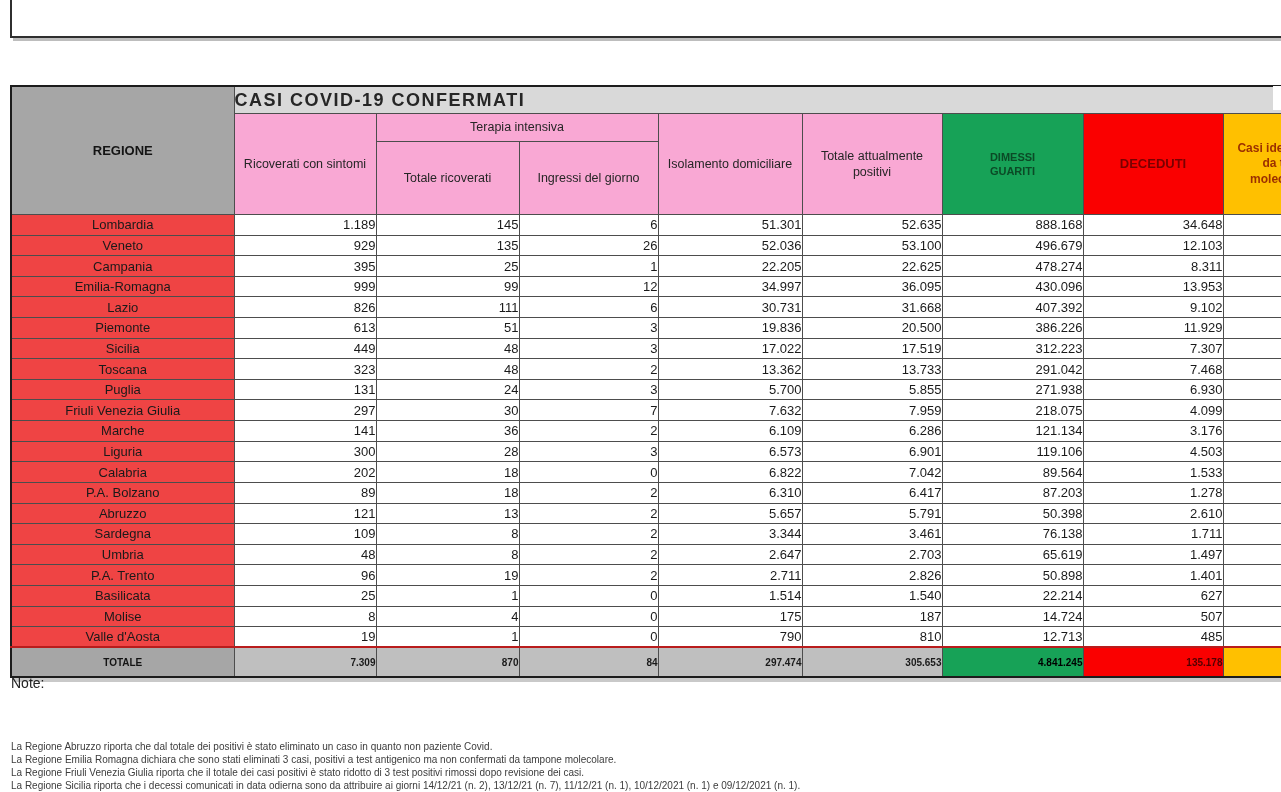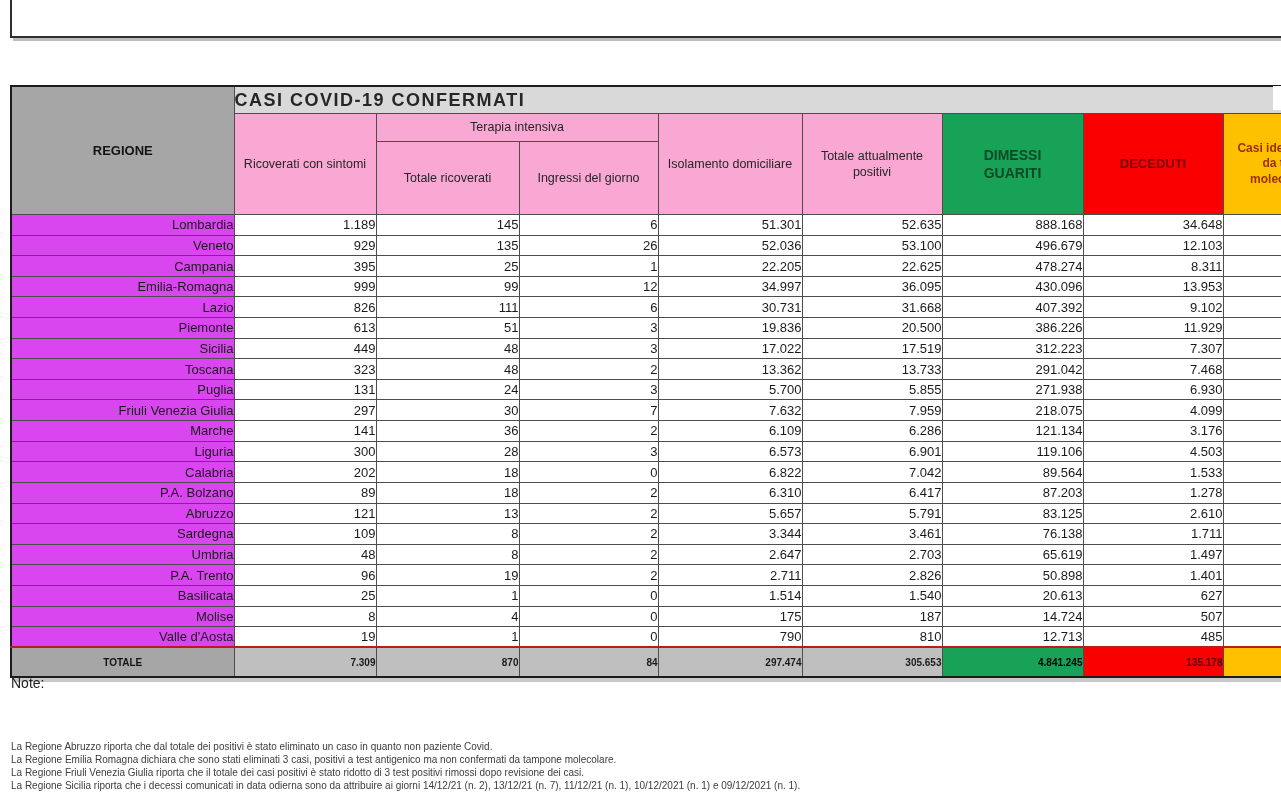--- a/index.html
+++ b/index.html
@@ -26,25 +26,25 @@
   .banner-gap{position:absolute;left:1273px;top:86px;width:8px;height:24px;background:#fff;}
   .regione-hd{
     background:#A6A6A6;font-weight:bold;font-size:13px;text-align:center;color:#141414;
   }
   .hd{
     background:#f9a8d4;font-size:12.5px;text-align:center;color:#262626;
     line-height:1.3;padding:0 13px;
   }
   tr.hd2{height:28px;}
   tr.hd3{height:73px;}
-  .hd.green{background:#17A257;color:#0B4A26;font-weight:bold;font-size:14px;padding:0 30px;}
+  .hd.green{background:#17A257;color:#0B4A26;font-weight:bold;font-size:11px;padding:0 30px;}
   .hd.red{background:#FA0000;color:#7A0000;font-weight:bold;font-size:13px;padding:0 18px;}
   .hd.orange{background:#FFC000;color:#9C3000;font-weight:bold;font-size:12px;padding:0 8px;}
   tr.data{height:20.62px;}
-  td.rg{font-size:13px;text-align:right;padding-left:3px;background:#d946ef;}
+  td.rg{font-size:13px;text-align:center;padding-left:3px;background:#ef4444;}
   td.nm{font-size:13px;text-align:right;padding-right:4px;background:#fff;}
   tr.totale{height:30px;}
   tr.totale td{border-top:2px solid #b91c1c;font-weight:bold;font-size:10px;}
   td.rg-t{background:#A6A6A6;text-align:center;color:#141414;}
   td.nm-t{background:#BFBFBF;text-align:right;padding-right:4px;}
   td.green-t{background:#17A257;color:#000;text-align:right;padding-right:4px;}
   td.red-t{background:#FA0000;color:#520000;text-align:right;padding-right:4px;}
   td.orange-t{background:#FFC000;}
   
   .note-heading{position:absolute;left:11px;top:675px;font-size:14px;color:#222;}
@@ -242,21 +242,21 @@
         <td class="nm">1.278</td>
         <td class="nm"></td>
       </tr>
   <tr class="data">
         <td class="rg">Abruzzo</td>
         <td class="nm">121</td>
         <td class="nm">13</td>
         <td class="nm">2</td>
         <td class="nm">5.657</td>
         <td class="nm">5.791</td>
-        <td class="nm">83.125</td>
+        <td class="nm">50.398</td>
         <td class="nm">2.610</td>
         <td class="nm"></td>
       </tr>
   <tr class="data">
         <td class="rg">Sardegna</td>
         <td class="nm">109</td>
         <td class="nm">8</td>
         <td class="nm">2</td>
         <td class="nm">3.344</td>
         <td class="nm">3.461</td>
@@ -286,21 +286,21 @@
         <td class="nm">1.401</td>
         <td class="nm"></td>
       </tr>
   <tr class="data">
         <td class="rg">Basilicata</td>
         <td class="nm">25</td>
         <td class="nm">1</td>
         <td class="nm">0</td>
         <td class="nm">1.514</td>
         <td class="nm">1.540</td>
-        <td class="nm">20.613</td>
+        <td class="nm">22.214</td>
         <td class="nm">627</td>
         <td class="nm"></td>
       </tr>
   <tr class="data">
         <td class="rg">Molise</td>
         <td class="nm">8</td>
         <td class="nm">4</td>
         <td class="nm">0</td>
         <td class="nm">175</td>
         <td class="nm">187</td>

